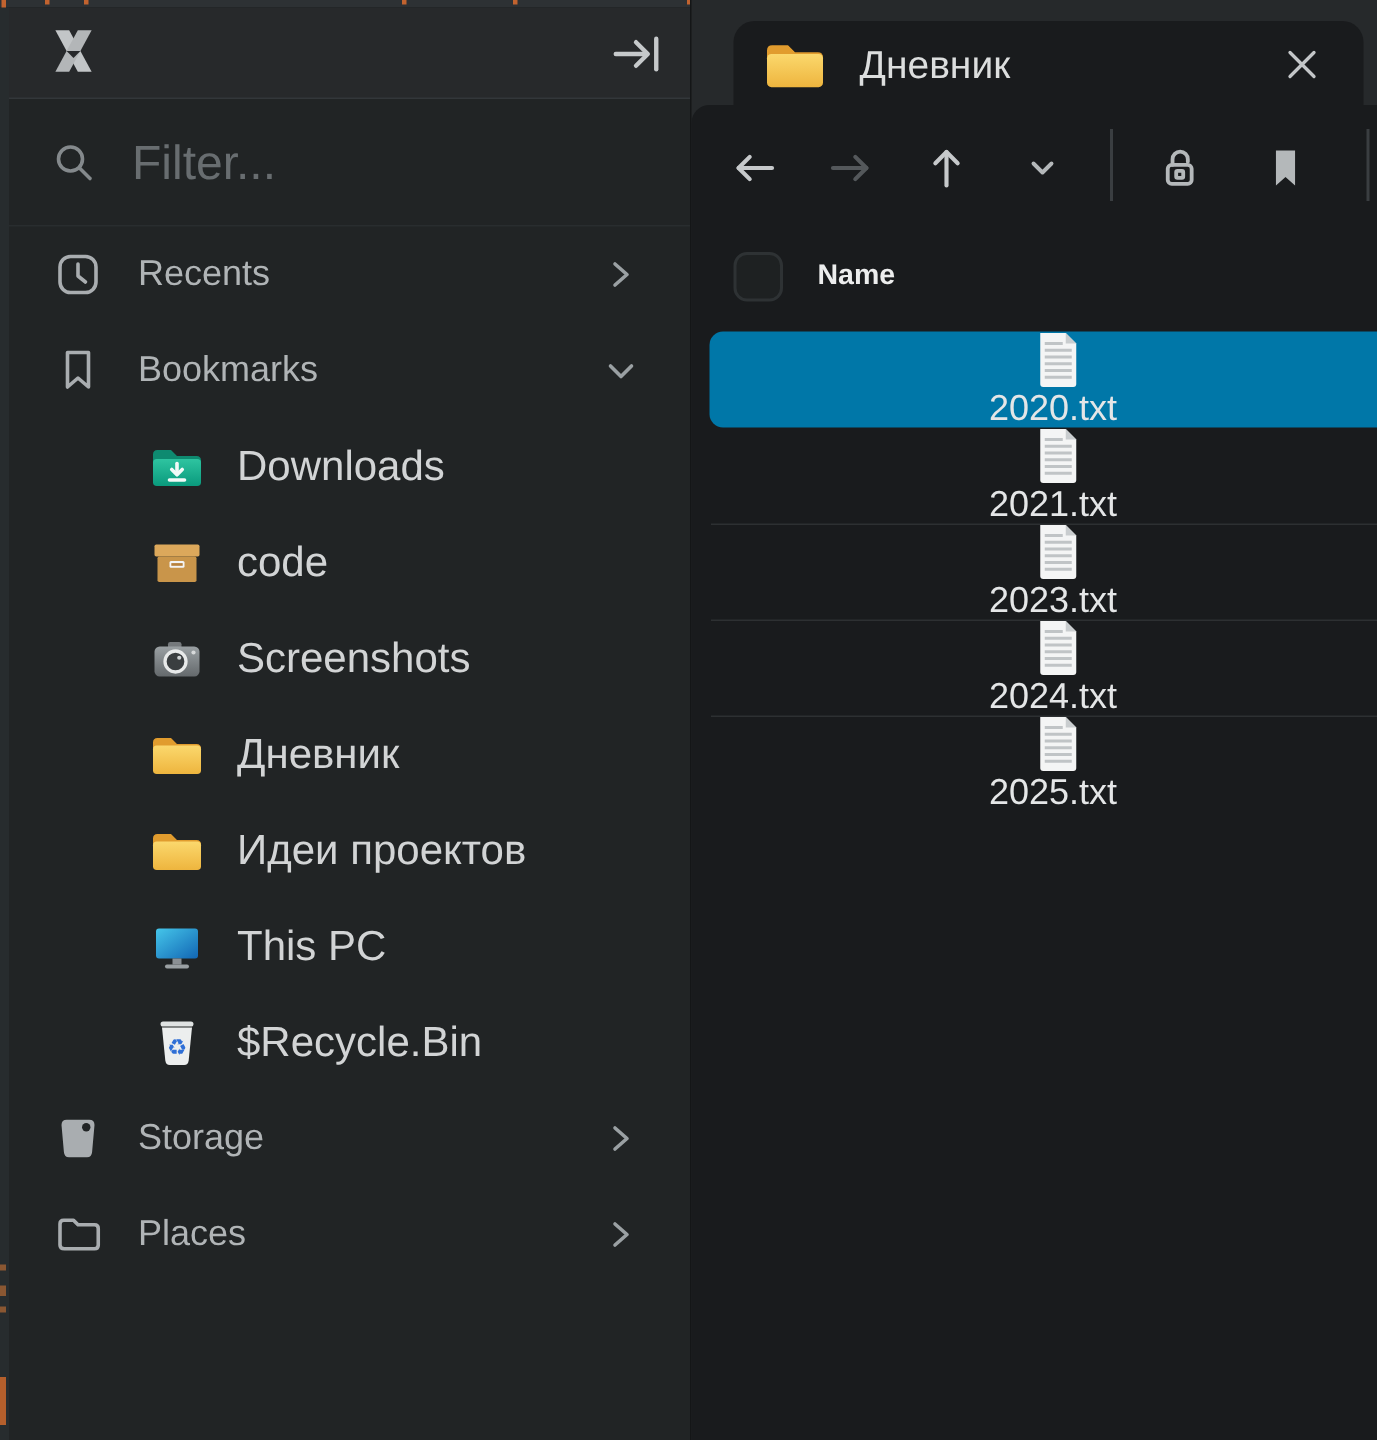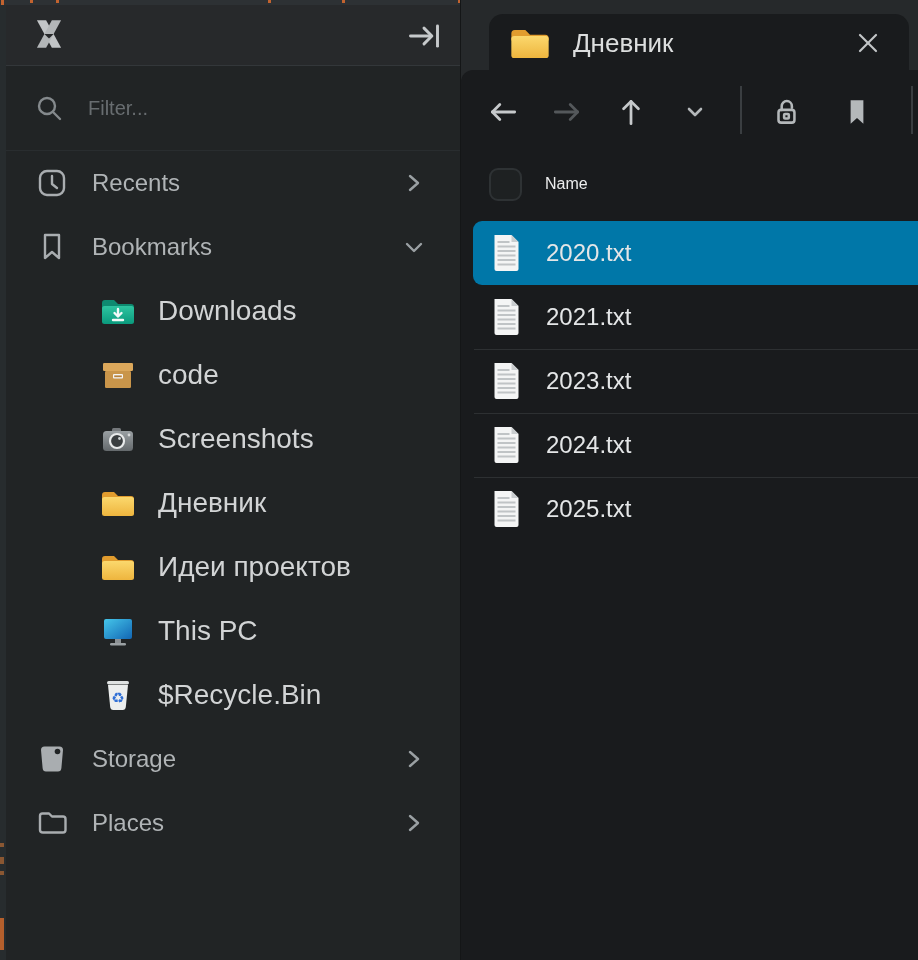--- a/index.html
+++ b/index.html
@@ -21,21 +21,21 @@
   .sidebar{left:6px;top:5px;width:454px;height:955px;background:#212425;}
   .sb-header{position:absolute;left:0;top:0;width:100%;height:60px;background:#27292b;
              border-bottom:1px solid #33373a;}
   .logo{position:absolute;left:24px;top:11px;}
   .collapse-btn{position:absolute;right:16px;top:13px;width:40px;height:36px;
                 display:flex;align-items:center;justify-content:center;cursor:pointer;}
   .filter-row{position:absolute;left:0;top:61px;width:100%;height:84px;
               display:flex;align-items:center;border-bottom:1px solid #292d2f;}
   .filter-row .sicon{margin-left:28px;}
   .filter-input{flex:1;margin:0 20px 0 22px;background:transparent;border:none;outline:none;
-                font-family:inherit;font-size:20px;color:#c9ccce;}
+                font-family:inherit;font-size:32px;color:#c9ccce;}
   .filter-input::placeholder{color:#686d70;}
 
   .nav{position:absolute;left:0;top:146px;width:100%;}
   .nav-row{height:64px;display:flex;align-items:center;cursor:pointer;}
   .nav-row .gicon{width:32px;margin-left:30px;flex:0 0 auto;}
   .nav-row .cicon{width:36px;margin-left:94px;flex:0 0 auto;}
   .glabel{margin-left:24px;font-size:24px;color:#b0b4b6;}
   .clabel{margin-left:22px;font-size:28px;color:#d2d4d5;}
   .chev{margin-left:auto;margin-right:34px;}
 
@@ -52,24 +52,24 @@
 
   .toolbar{position:absolute;left:0;top:0;width:100%;height:78px;}
   .tbtn{position:absolute;top:24px;width:36px;height:36px;display:flex;align-items:center;
         justify-content:center;cursor:pointer;}
   .tb-div{position:absolute;top:16px;width:2px;height:48px;background:#3a3e41;}
 
   .list-header{position:absolute;left:0;top:80px;width:100%;height:68px;
                display:flex;align-items:center;}
   .checkbox{width:33px;height:33px;margin-left:28px;border:2px solid #2e3234;
             border-radius:9px;box-sizing:border-box;background:#1e2122;cursor:pointer;}
-  .name-col{margin-left:23px;font-size:16px;font-weight:400;color:#eceded;}
+  .name-col{margin-left:23px;font-size:19px;font-weight:700;color:#eceded;}
 
   .rows{position:absolute;left:0;top:151px;width:100%;}
-  .file-row{position:relative;height:64px;display:flex;align-items:center;cursor:pointer;}
+  .file-row{position:relative;height:64px;display:flex;align-items:center;cursor:pointer;flex-direction:column;}
   .file-row + .file-row::before{content:"";position:absolute;left:13px;right:0;top:0;
             height:1px;background:#2d3032;}
   .file-row .sel-bg{position:absolute;left:12px;right:0;top:0;bottom:0;
             background:#0077a8;border-radius:9px 0 0 9px;display:none;}
   .file-row.selected .sel-bg{display:block;}
   .file-row.selected::before,.file-row.selected + .file-row::before{display:none;}
   .ficon{position:relative;margin-left:30px;flex:0 0 auto;}
   .fname{position:relative;margin-left:24px;font-size:24px;color:#e4e6e7;}
 </style>
 </head>

